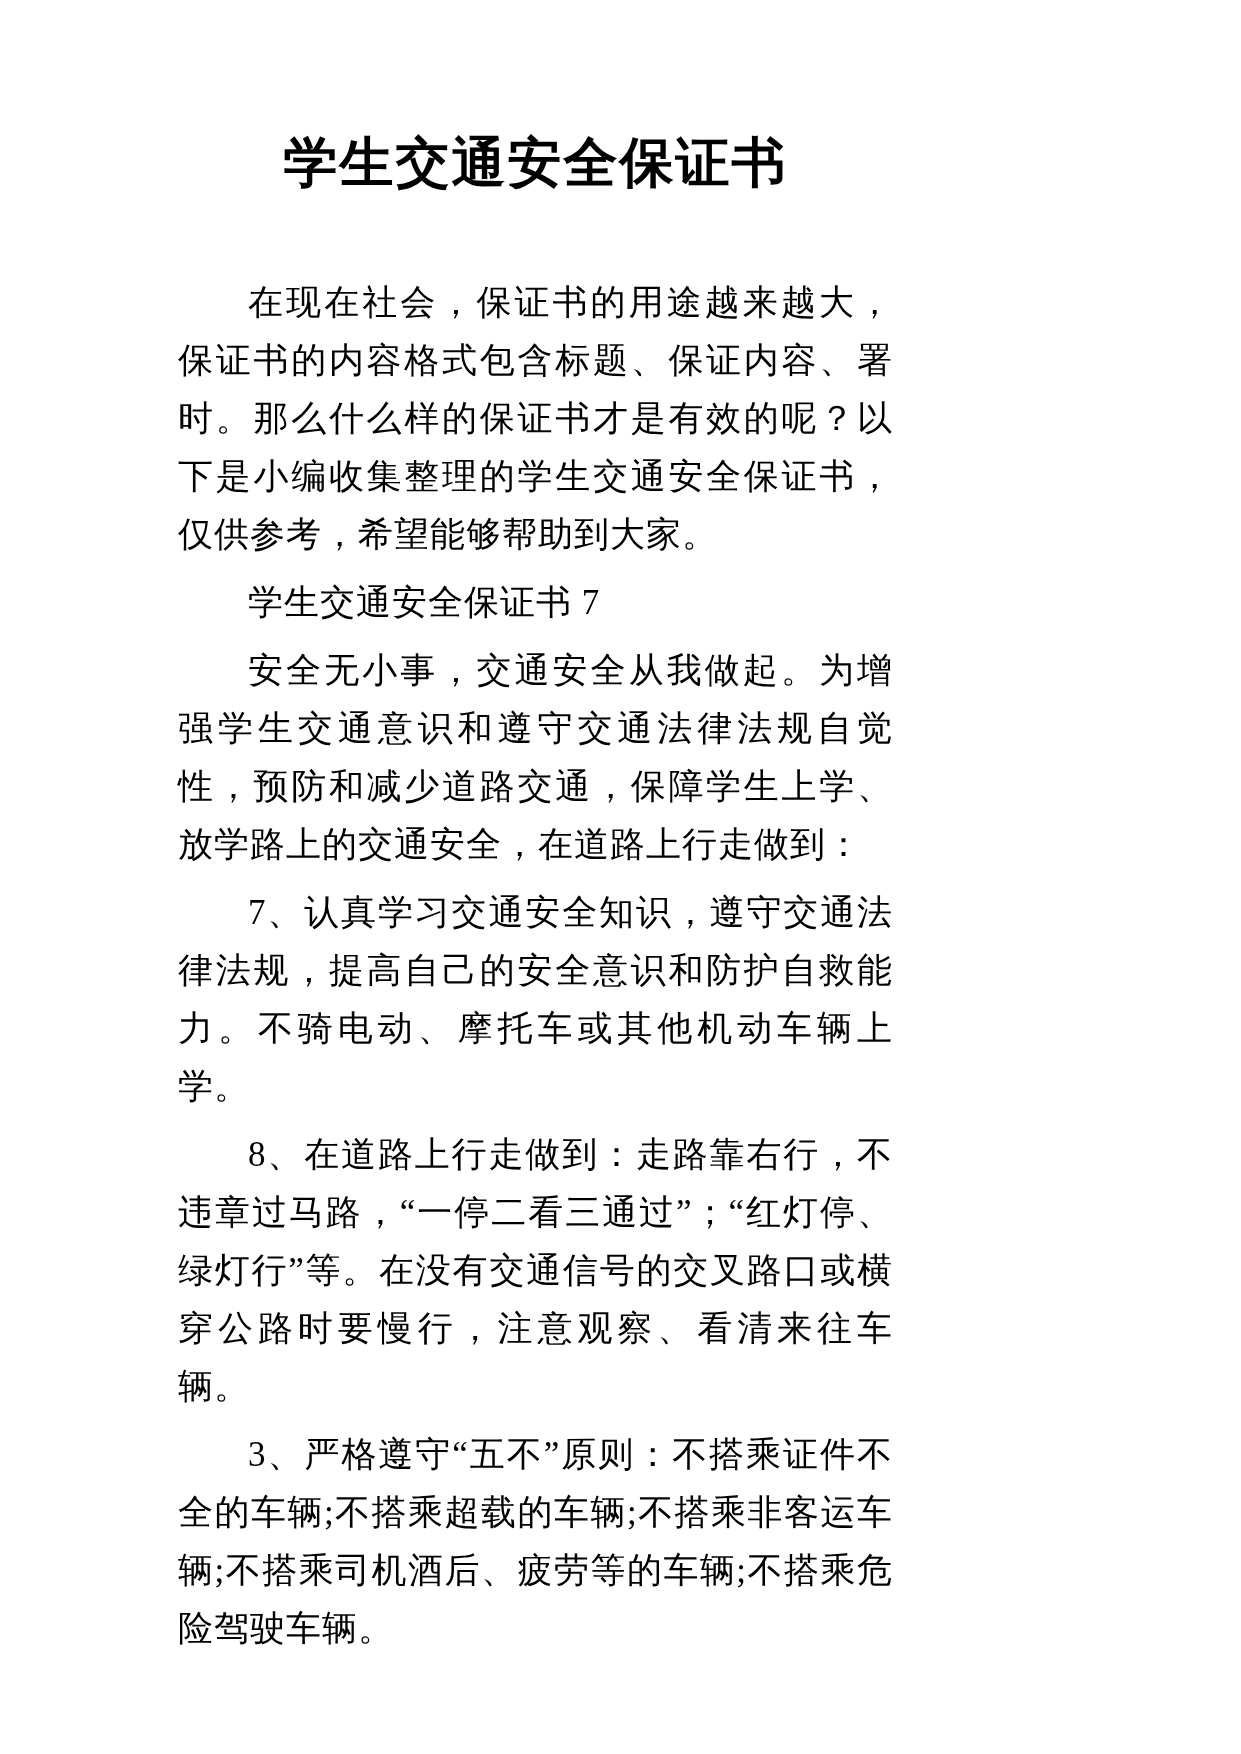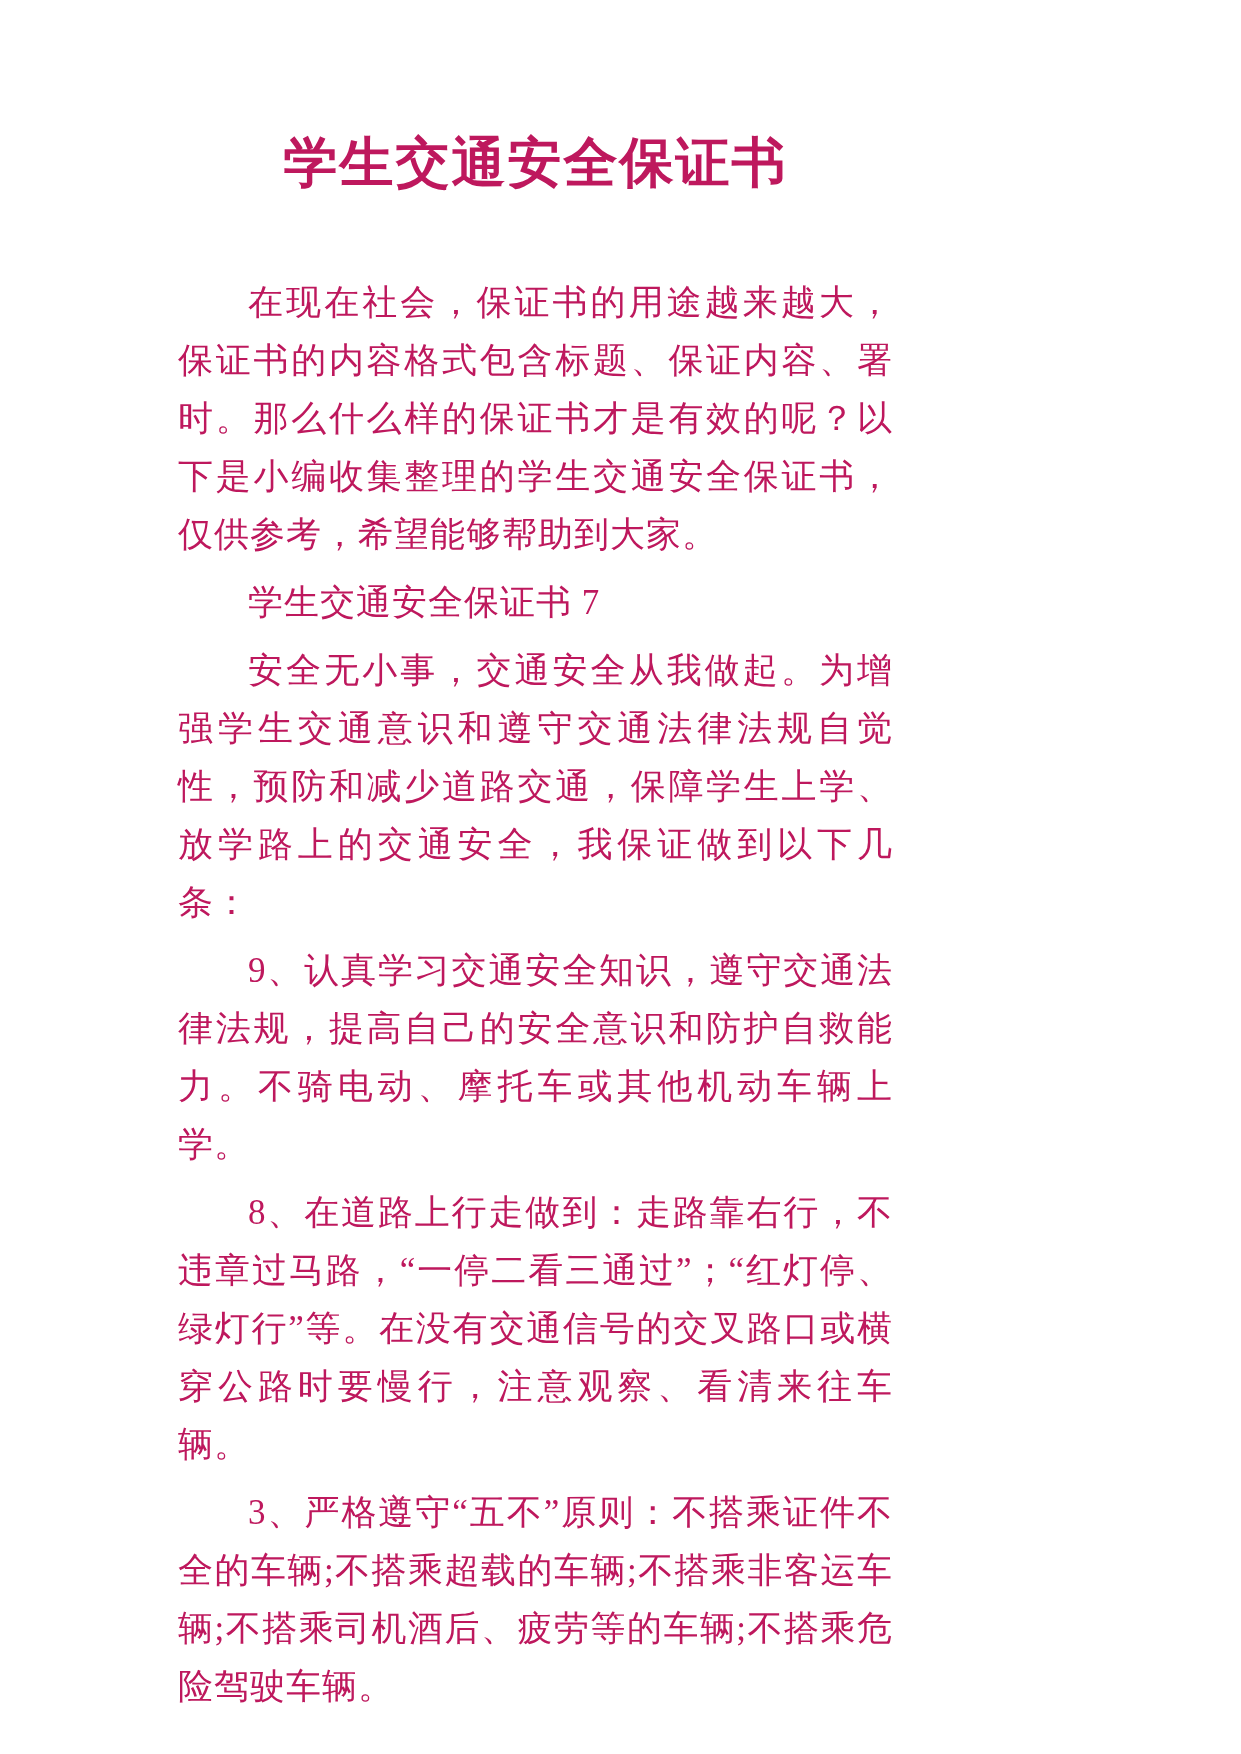--- a/index.html
+++ b/index.html
@@ -7,21 +7,21 @@
     padding: 0;
     background: #ffffff;
   }
   .page {
     position: relative;
     width: 1069px;
     height: 1754px;
     background: #ffffff;
     overflow: hidden;
     font-family: "Liberation Serif", serif;
-    color: #be185d;
+    color: #000000;
   }
   .doc {
     padding: 128px 166px 0 168px;
   }
   .doc-title {
     text-align: center;
     font-size: 54px;
     font-weight: bold;
     line-height: 70px;
     margin: 0 0 76px 0;
@@ -50,19 +50,19 @@
 
 <div class="page">
   <div class="doc">
     <h1 class="doc-title">学生交通安全保证书</h1>
 
     <div class="body-text">
       <p>在现在社会，保证书的用途越来越大，保证书的内容格式包含标题、保证内容、署时。那么什么样的保证书才是有效的呢？以下是小编收集整理的学生交通安全保证书，仅供参考，希望能够帮助到大家。</p>
 
       <p class="section-heading">学生交通安全保证书 7</p>
 
-      <p>安全无小事，交通安全从我做起。为增强学生交通意识和遵守交通法律法规自觉性，预防和减少道路交通，保障学生上学、放学路上的交通安全，我保证做到以下几条：</p>
-      <p>9、认真学习交通安全知识，遵守交通法律法规，提高自己的安全意识和防护自救能力。不骑电动、摩托车或其他机动车辆上学。</p>
+      <p>安全无小事，交通安全从我做起。为增强学生交通意识和遵守交通法律法规自觉性，预防和减少道路交通，保障学生上学、放学路上的交通安全，在道路上行走做到：</p>
+      <p>7、认真学习交通安全知识，遵守交通法律法规，提高自己的安全意识和防护自救能力。不骑电动、摩托车或其他机动车辆上学。</p>
       <p>8、在道路上行走做到：走路靠右行，不违章过马路，“一停二看三通过”；“红灯停、绿灯行”等。在没有交通信号的交叉路口或横穿公路时要慢行，注意观察、看清来往车辆。</p>
       <p>3、严格遵守“五不”原则：不搭乘证件不全的车辆;不搭乘超载的车辆;不搭乘非客运车辆;不搭乘司机酒后、疲劳等的车辆;不搭乘危险驾驶车辆。</p>
     </div>
   </div>
 </div>
 
 </body></html>

